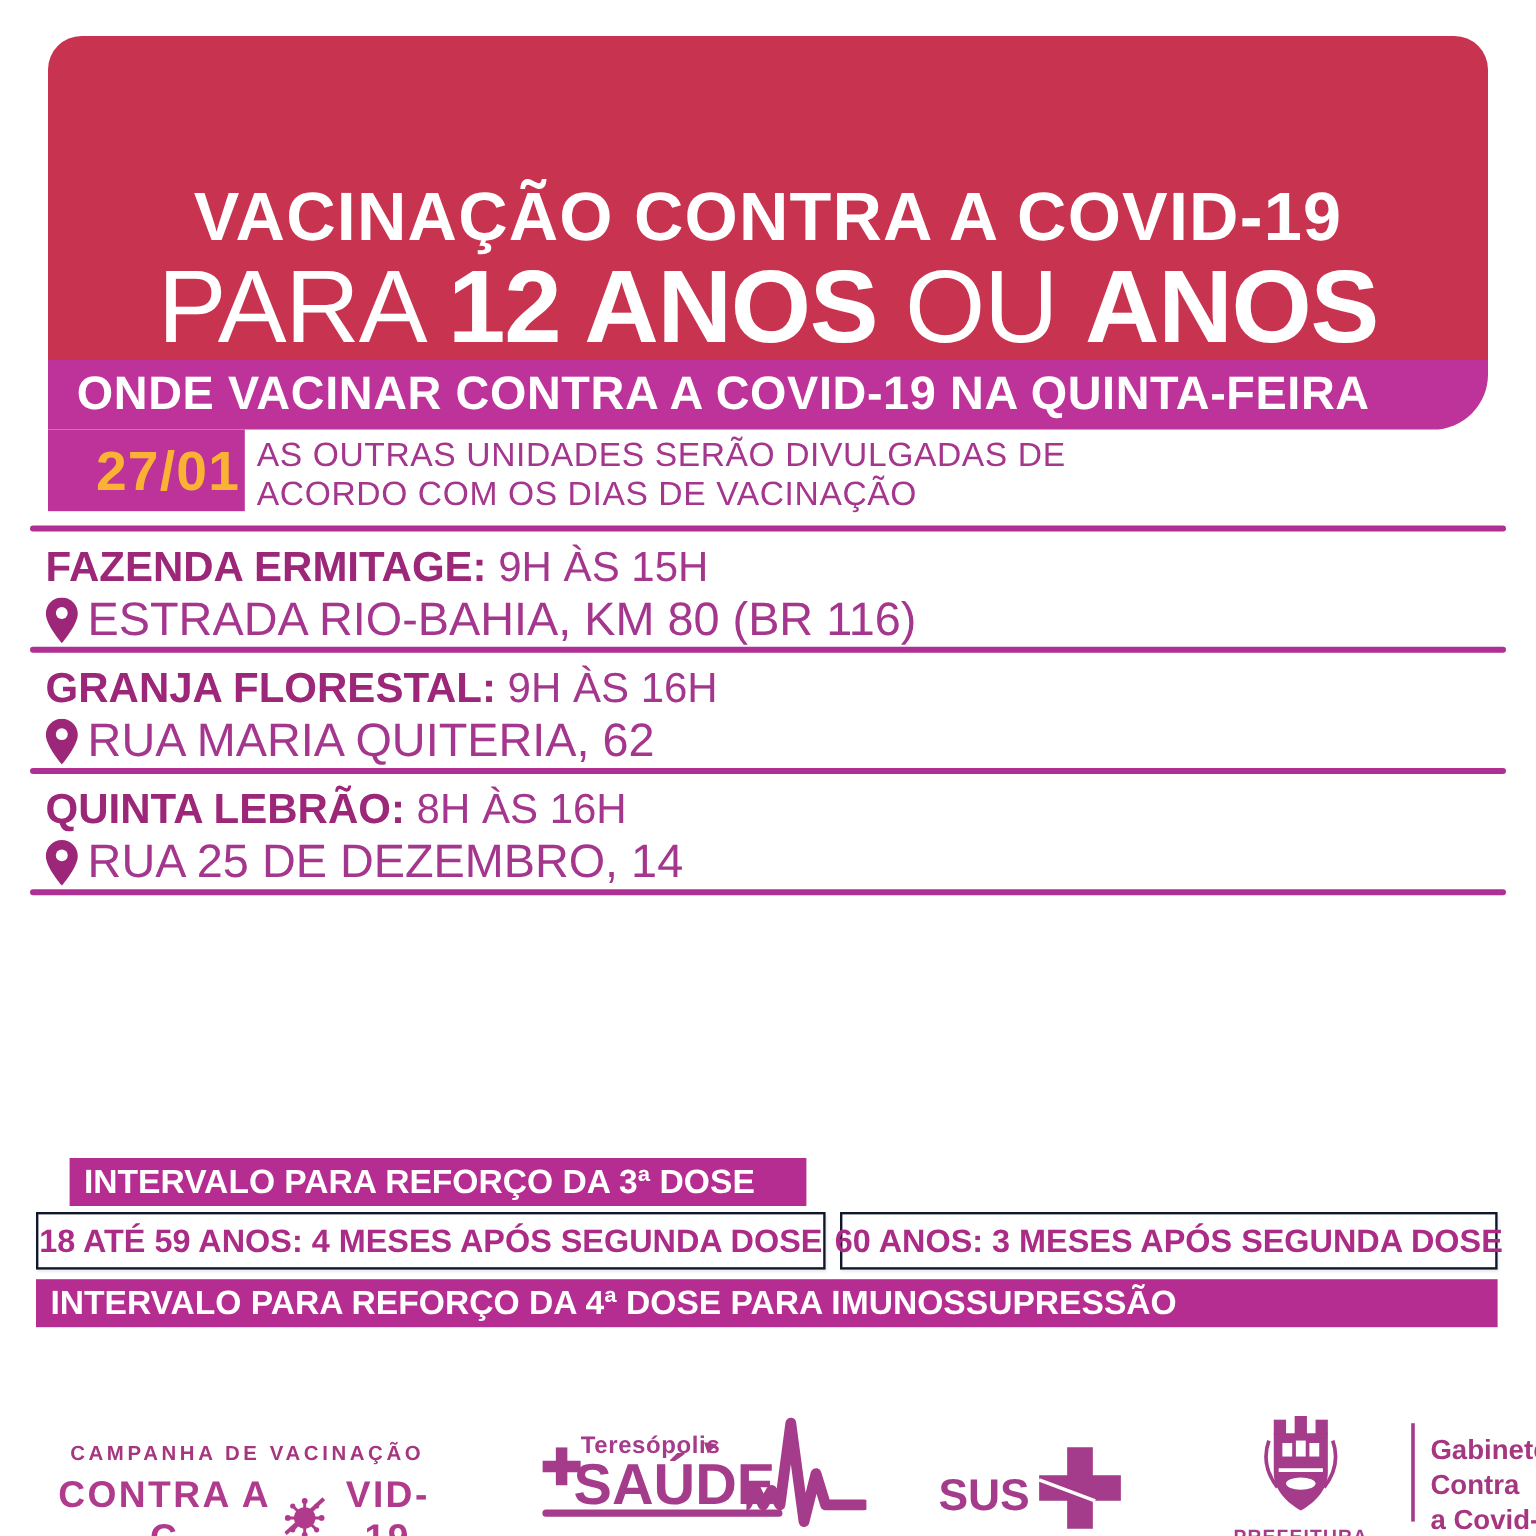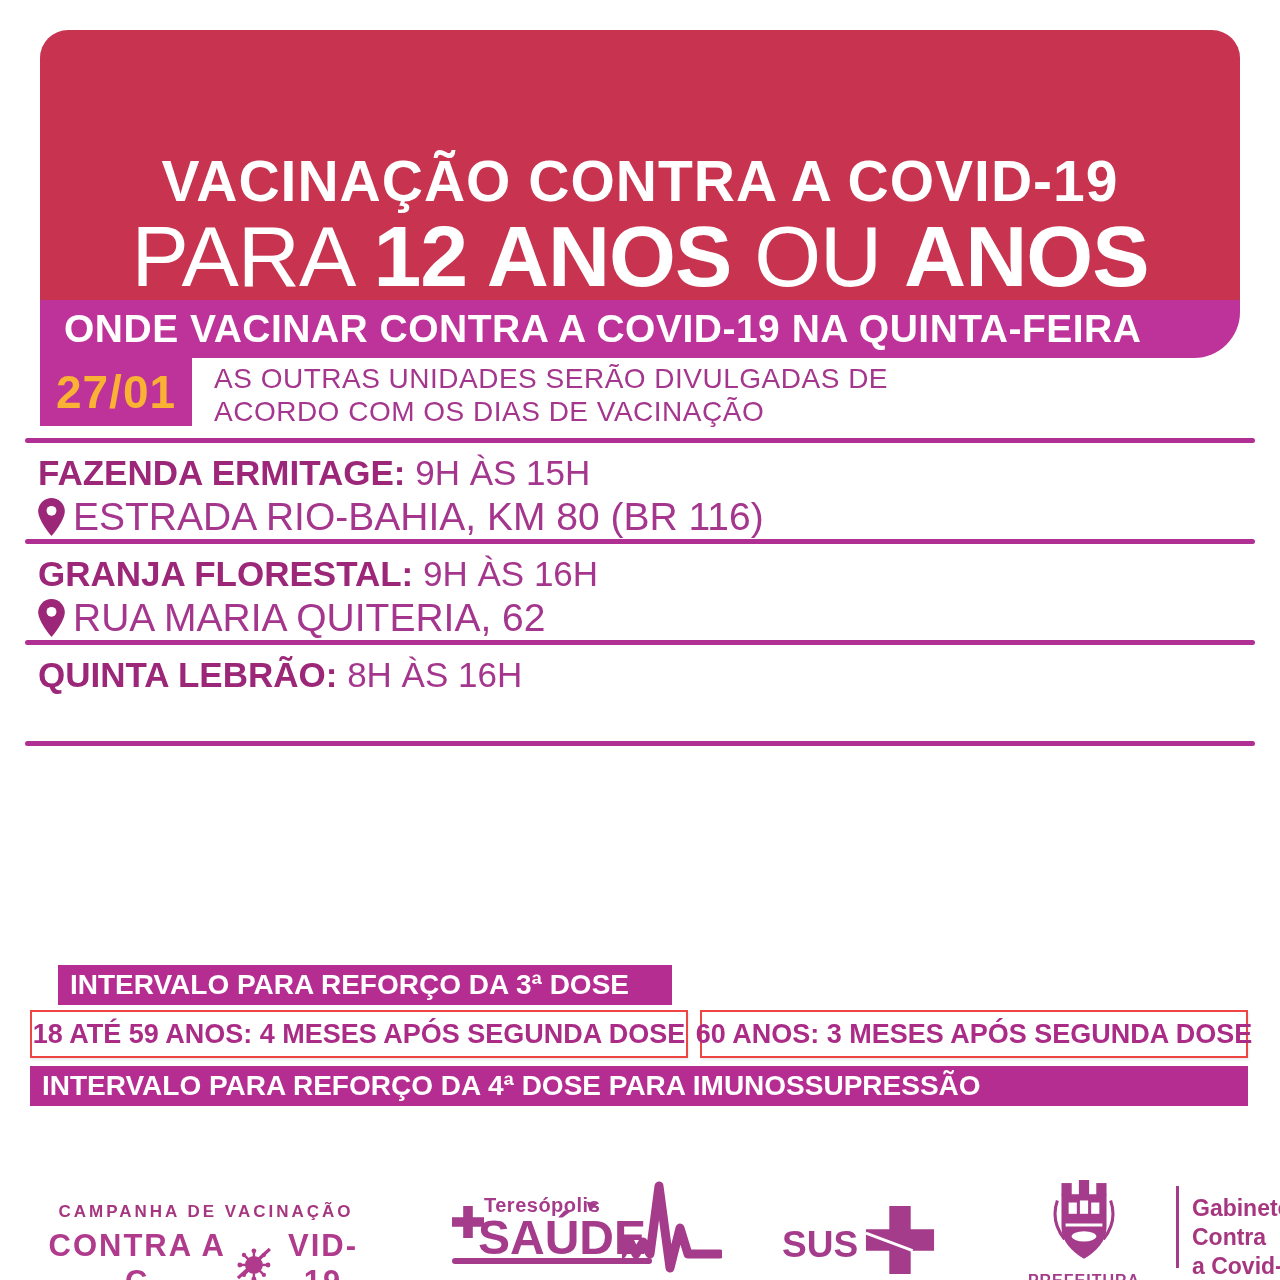--- a/index.html
+++ b/index.html
@@ -17,44 +17,44 @@
   .title2 .t-bold{font-weight:800;}
   .title3{font-size:52px;font-weight:800;letter-spacing:0px;line-height:58px;margin-top:4px;}
 
   
   .banner-magenta{position:absolute;left:40px;top:300px;width:1200px;height:58px;
                   background:#BE3399;border-radius:0 0 46px 0;color:#ffffff;
                   font-size:39px;font-weight:800;line-height:58px;padding-left:24px;
                   letter-spacing:0.5px;box-sizing:border-box;white-space:nowrap;}
 
   
-  .date-box{position:absolute;left:40px;top:358px;width:152px;height:68px;background:#BE3399;
+  .date-box{position:absolute;left:40px;top:358px;width:128px;height:68px;background:#BE3399;
             color:#F9B233;font-size:46px;font-weight:800;display:flex;align-items:center;
-            justify-content:center;letter-spacing:1px;}
+            justify-content:center;letter-spacing:1px;padding-left:36px;}
   .date-note{position:absolute;left:214px;top:362px;color:#A5368D;font-size:28px;
              font-weight:500;line-height:33px;letter-spacing:0.5px;}
 
   
   .loc-list{position:absolute;left:0;top:438px;width:1280px;}
   .hr{height:5px;background:#B02F92;margin:0 25px;border-radius:3px;}
   .location{padding:8px 0 0 38px;height:88px;}
   .loc-line1{font-size:35px;line-height:44px;white-space:nowrap;}
   .loc-name{font-weight:800;color:#9C2677;}
   .loc-time{font-weight:400;color:#A5368D;}
   .loc-line2{font-size:39px;line-height:44px;color:#A5368D;font-weight:400;
              display:flex;align-items:center;white-space:nowrap;}
   .pin{display:inline-flex;margin-right:8px;}
 
   
   .int-bar{position:absolute;background:#B62D92;color:#ffffff;font-weight:800;
            font-size:28px;height:40px;line-height:40px;padding-left:12px;
            box-sizing:border-box;white-space:nowrap;}
   .bar-3{left:30px;top:965px;width:614px;margin-left:28px;}
   .bar-4{left:30px;top:1066px;width:1218px;}
-  .int-box{position:absolute;background:#ffffff;border:2px solid #ef4444;
+  .int-box{position:absolute;background:#ffffff;border:2px solid #0f172a;
            box-sizing:border-box;color:#AB2C87;font-weight:800;font-size:27px;
            display:flex;align-items:center;justify-content:center;height:48px;
            white-space:nowrap;box-shadow:1px 2px 2px rgba(0,0,0,0.08);}
   .box-1{left:30px;top:1010px;width:658px;}
   .box-2{left:700px;top:1010px;width:548px;}
   .box-3{left:30px;top:1112px;width:544px;justify-content:flex-start;padding-left:14px;}
 
   
   .footer-el{color:#A53B8B;}
   .campanha{position:absolute;left:38px;top:1202px;width:336px;text-align:center;}
@@ -130,20 +130,29 @@
               <circle cx="14" cy="13.5" r="5.2" fill="#ffffff"></circle>
             </svg>
           </span>
         <span class="loc-addr">RUA MARIA QUITERIA, 62</span>
       </div>
     </div>
     <div class="hr"></div>
 
     <div class="location">
       <div class="loc-line1"><span class="loc-name">QUINTA LEBRÃO:</span> <span class="loc-time">8H ÀS 16H</span></div>
+      <div class="loc-line2">
+        <span class="pin">
+            <svg width="27" height="38" viewBox="0 0 28 40">
+              <path d="M14,0 C6.3,0 0,6.3 0,14 c0,10 14,26 14,26 s14,-16 14,-26 C28,6.3 21.7,0 14,0 z" fill="#9C2677"></path>
+              <circle cx="14" cy="13.5" r="5.2" fill="#ffffff"></circle>
+            </svg>
+          </span>
+        <span class="loc-addr">RUA 25 DE DEZEMBRO, 14</span>
+      </div>
     </div>
     <div class="hr"></div>
   </div>
 
   <div class="int-bar bar-3">INTERVALO PARA REFORÇO DA 3ª DOSE</div>
   <div class="int-box box-1">18 ATÉ 59 ANOS: 4 MESES APÓS SEGUNDA DOSE</div>
   <div class="int-box box-2">60 ANOS: 3 MESES APÓS SEGUNDA DOSE</div>
   <div class="int-bar bar-4">INTERVALO PARA REFORÇO DA 4ª DOSE PARA IMUNOSSUPRESSÃO</div>
 
   <div class="campanha footer-el">

